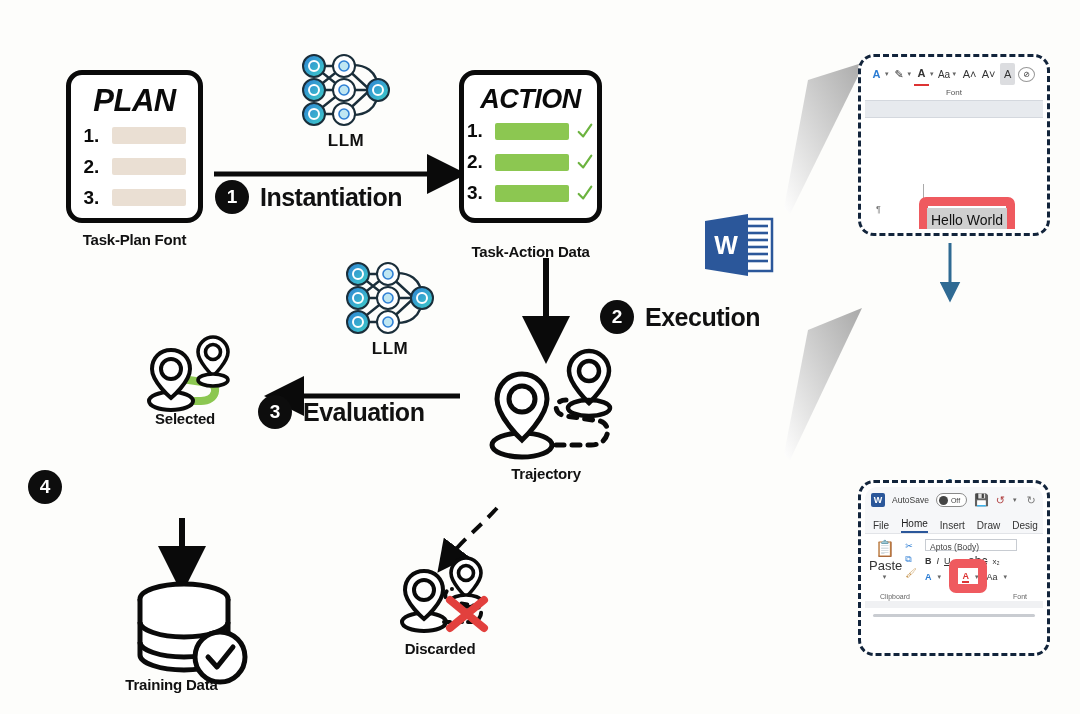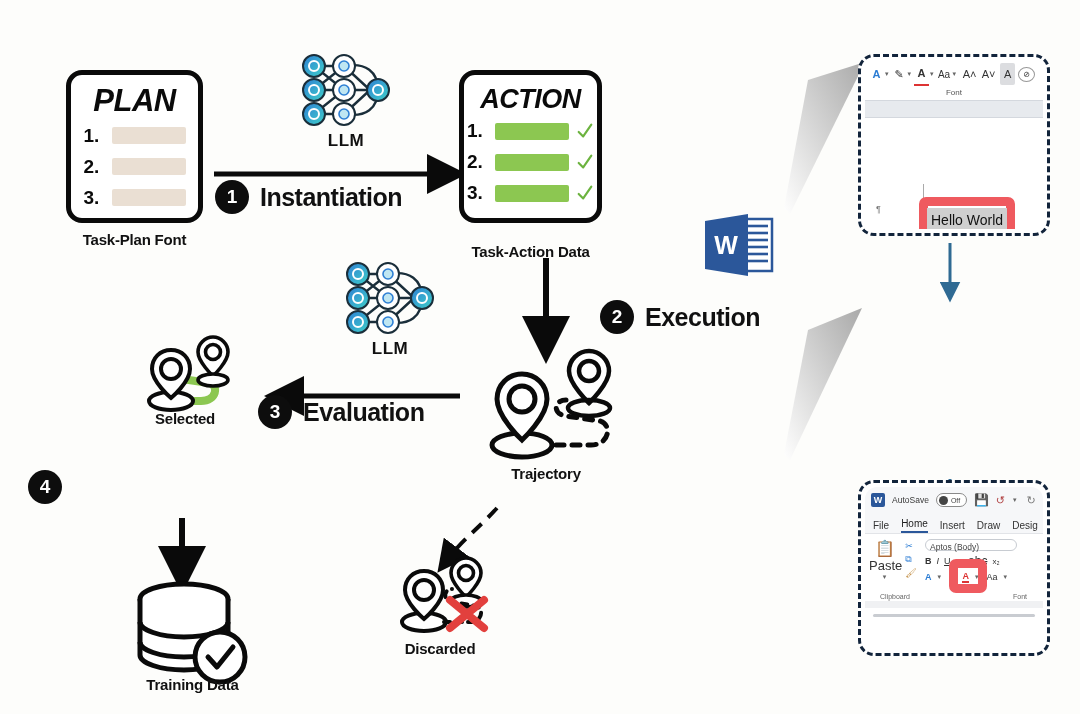--- a/index.html
+++ b/index.html
@@ -107,21 +107,21 @@
   }
   .knob{width:9px;height:9px;border-radius:50%;background:#444;}
   .offtxt{font-size:7px;color:#444;}
   .tabs{display:flex;align-items:flex-end;gap:12px;height:20px;padding:0 8px;background:#f6f7f9;}
   .tab{font-size:10px;color:#333;padding-bottom:2px;}
   .tab.active{color:#1d1d1d;border-bottom:2px solid #2b579a;font-weight:normal;}
   .ribbon{background:#fff;border-top:1px solid #e2e4e8;display:flex;padding:3px 4px 0 4px;gap:4px;height:68px;box-sizing:border-box;}
   .grp{display:flex;flex-direction:column;justify-content:space-between;height:100%;}
   .grp-label{font-size:7px;color:#666;text-align:center;padding-bottom:1px;}
   .fontbox{
-    border:1px solid #c8ccd2;border-radius:6px;background:#fff;
+    border:1px solid #c8ccd2;border-radius:0;background:#fff;
     font-size:8.5px;color:#444;padding:2px 4px;width:92px;height:12px;box-sizing:border-box;
   }
   .fmt-row{display:flex;align-items:center;gap:5px;font-size:9px;color:#333;}
   .statusbar{height:7px;background:#f0f1f3;}
   .scrollline{height:3px;background:#c9ccd1;border-radius:2px;margin:0 8px;}
 </style>
 </head>
 <body>
 
 <div class="stage">
@@ -314,21 +314,21 @@
     <div class="steplabel">Evaluation</div>
   </div>
 
   <div class="abs steprow" style="left:28px;top:470px;">
     <div class="stepnum">4</div>
   </div>
 
   <div class="abs cap" style="left:486px;top:465px;width:120px;">Trajectory</div>
   <div class="abs cap" style="left:130px;top:410px;width:110px;">Selected</div>
   <div class="abs cap" style="left:385px;top:640px;width:110px;">Discarded</div>
-  <div class="abs cap" style="left:120px;top:676px;width:145px;">Training Data</div>
+  <div class="abs cap" style="left:99px;top:676px;width:145px;">Training Data</div>
 
   <div class="abs" style="left:702px;top:212px;">
     <svg width="72" height="66" viewBox="0 0 72 66">
       <rect x="38" y="7" width="32" height="52" fill="#fff" stroke="#2b579a" stroke-width="2.5"></rect>
       <g stroke="#2b579a" stroke-width="2.6">
         <line x1="43" y1="14" x2="66" y2="14"></line>
         <line x1="43" y1="21" x2="66" y2="21"></line>
         <line x1="43" y1="28" x2="66" y2="28"></line>
         <line x1="43" y1="35" x2="66" y2="35"></line>
         <line x1="43" y1="42" x2="66" y2="42"></line>

